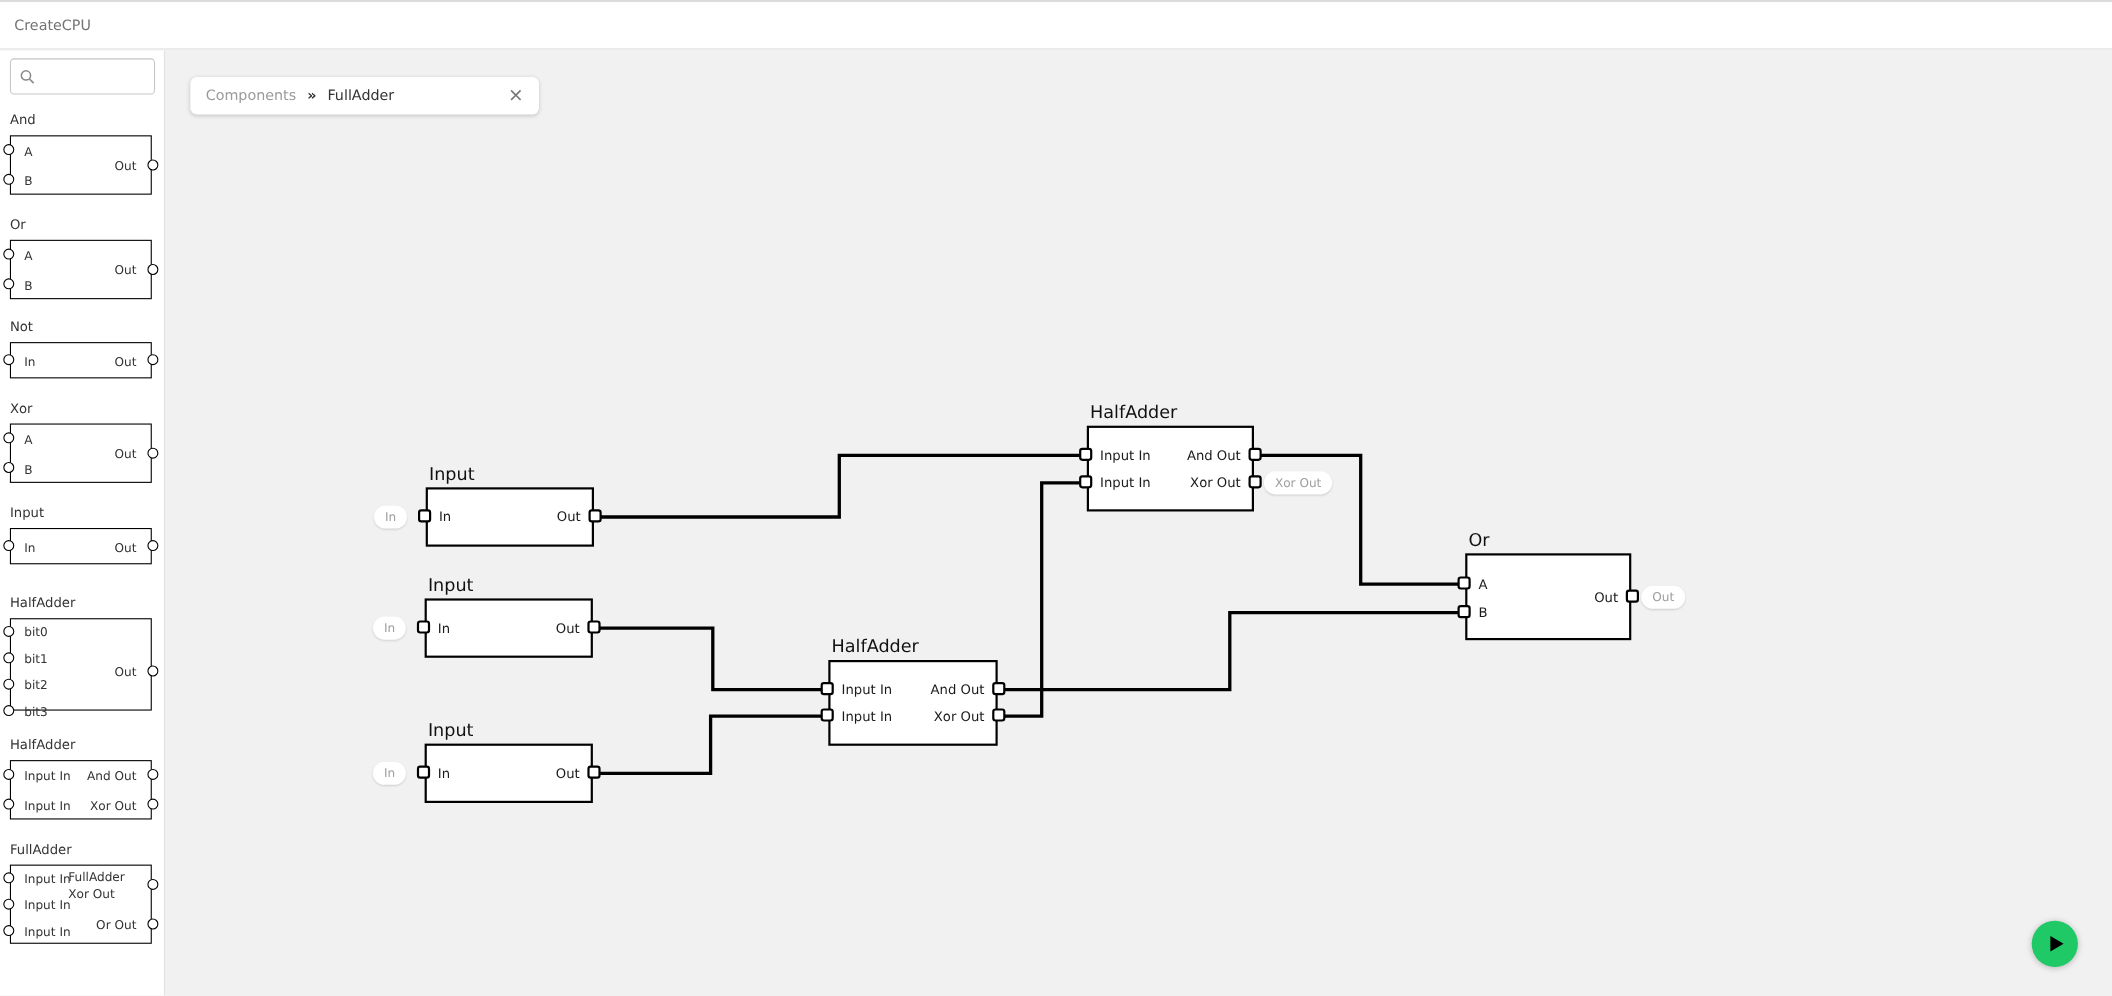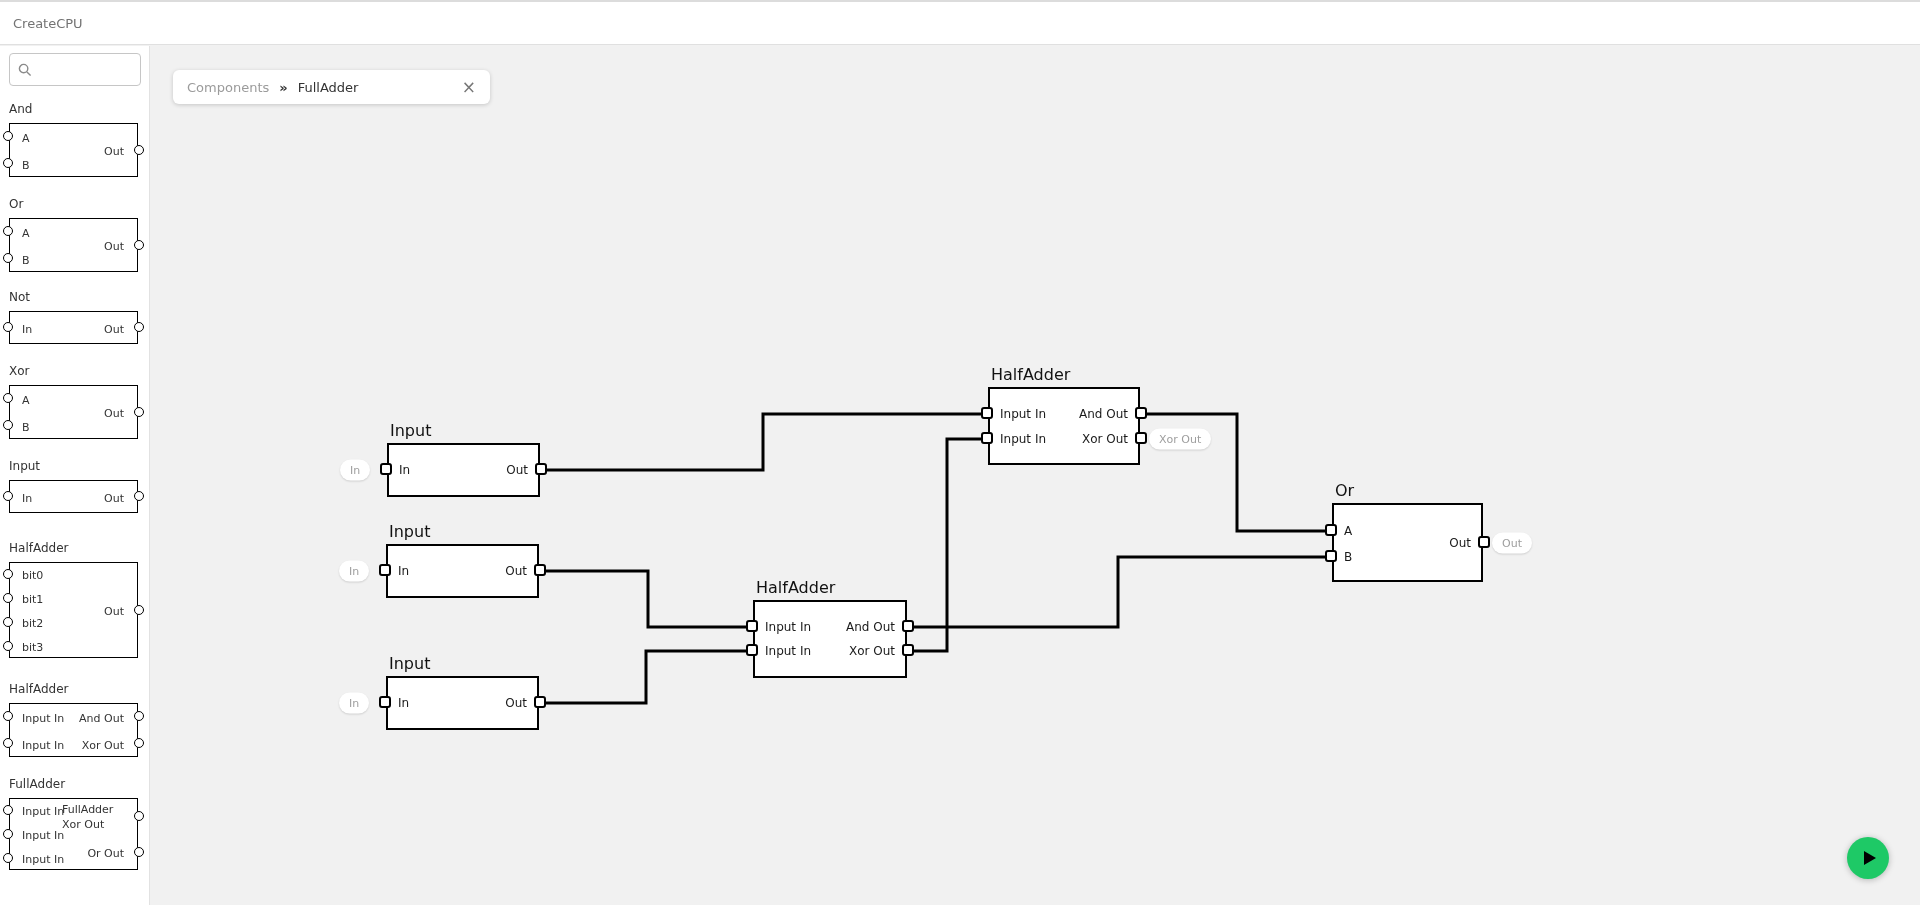--- a/index.html
+++ b/index.html
@@ -129,21 +129,21 @@
         <div class="sb-label">Input</div>
         <div class="sb-box" style="height: 33px;">
           <span class="sb-port pl" style="top: 10px;"></span>
           <span class="sb-plabel pl" style="top: 16.5px;">In</span>
           <span class="sb-port pr" style="top: 10px;"></span>
           <span class="sb-plabel pr" style="top: 16.5px;">Out</span>
         </div>
       </div>
       <div class="sb-item" style="margin-top: 28px;">
         <div class="sb-label">HalfAdder</div>
-        <div class="sb-box" style="height: 96px;">
+        <div class="sb-box" style="height: 84px;">
           <span class="sb-port pl" style="top: 5.5px;"></span>
           <span class="sb-plabel pl" style="top: 12px;">bit0</span>
           <span class="sb-port pl" style="top: 29.5px;"></span>
           <span class="sb-plabel pl" style="top: 36px;">bit1</span>
           <span class="sb-port pl" style="top: 53.5px;"></span>
           <span class="sb-plabel pl" style="top: 60px;">bit2</span>
           <span class="sb-port pl" style="top: 77.5px;"></span>
           <span class="sb-plabel pl" style="top: 84px;">bit3</span>
           <span class="sb-port pr" style="top: 41.5px;"></span>
           <span class="sb-plabel pr" style="top: 48px;">Out</span>

